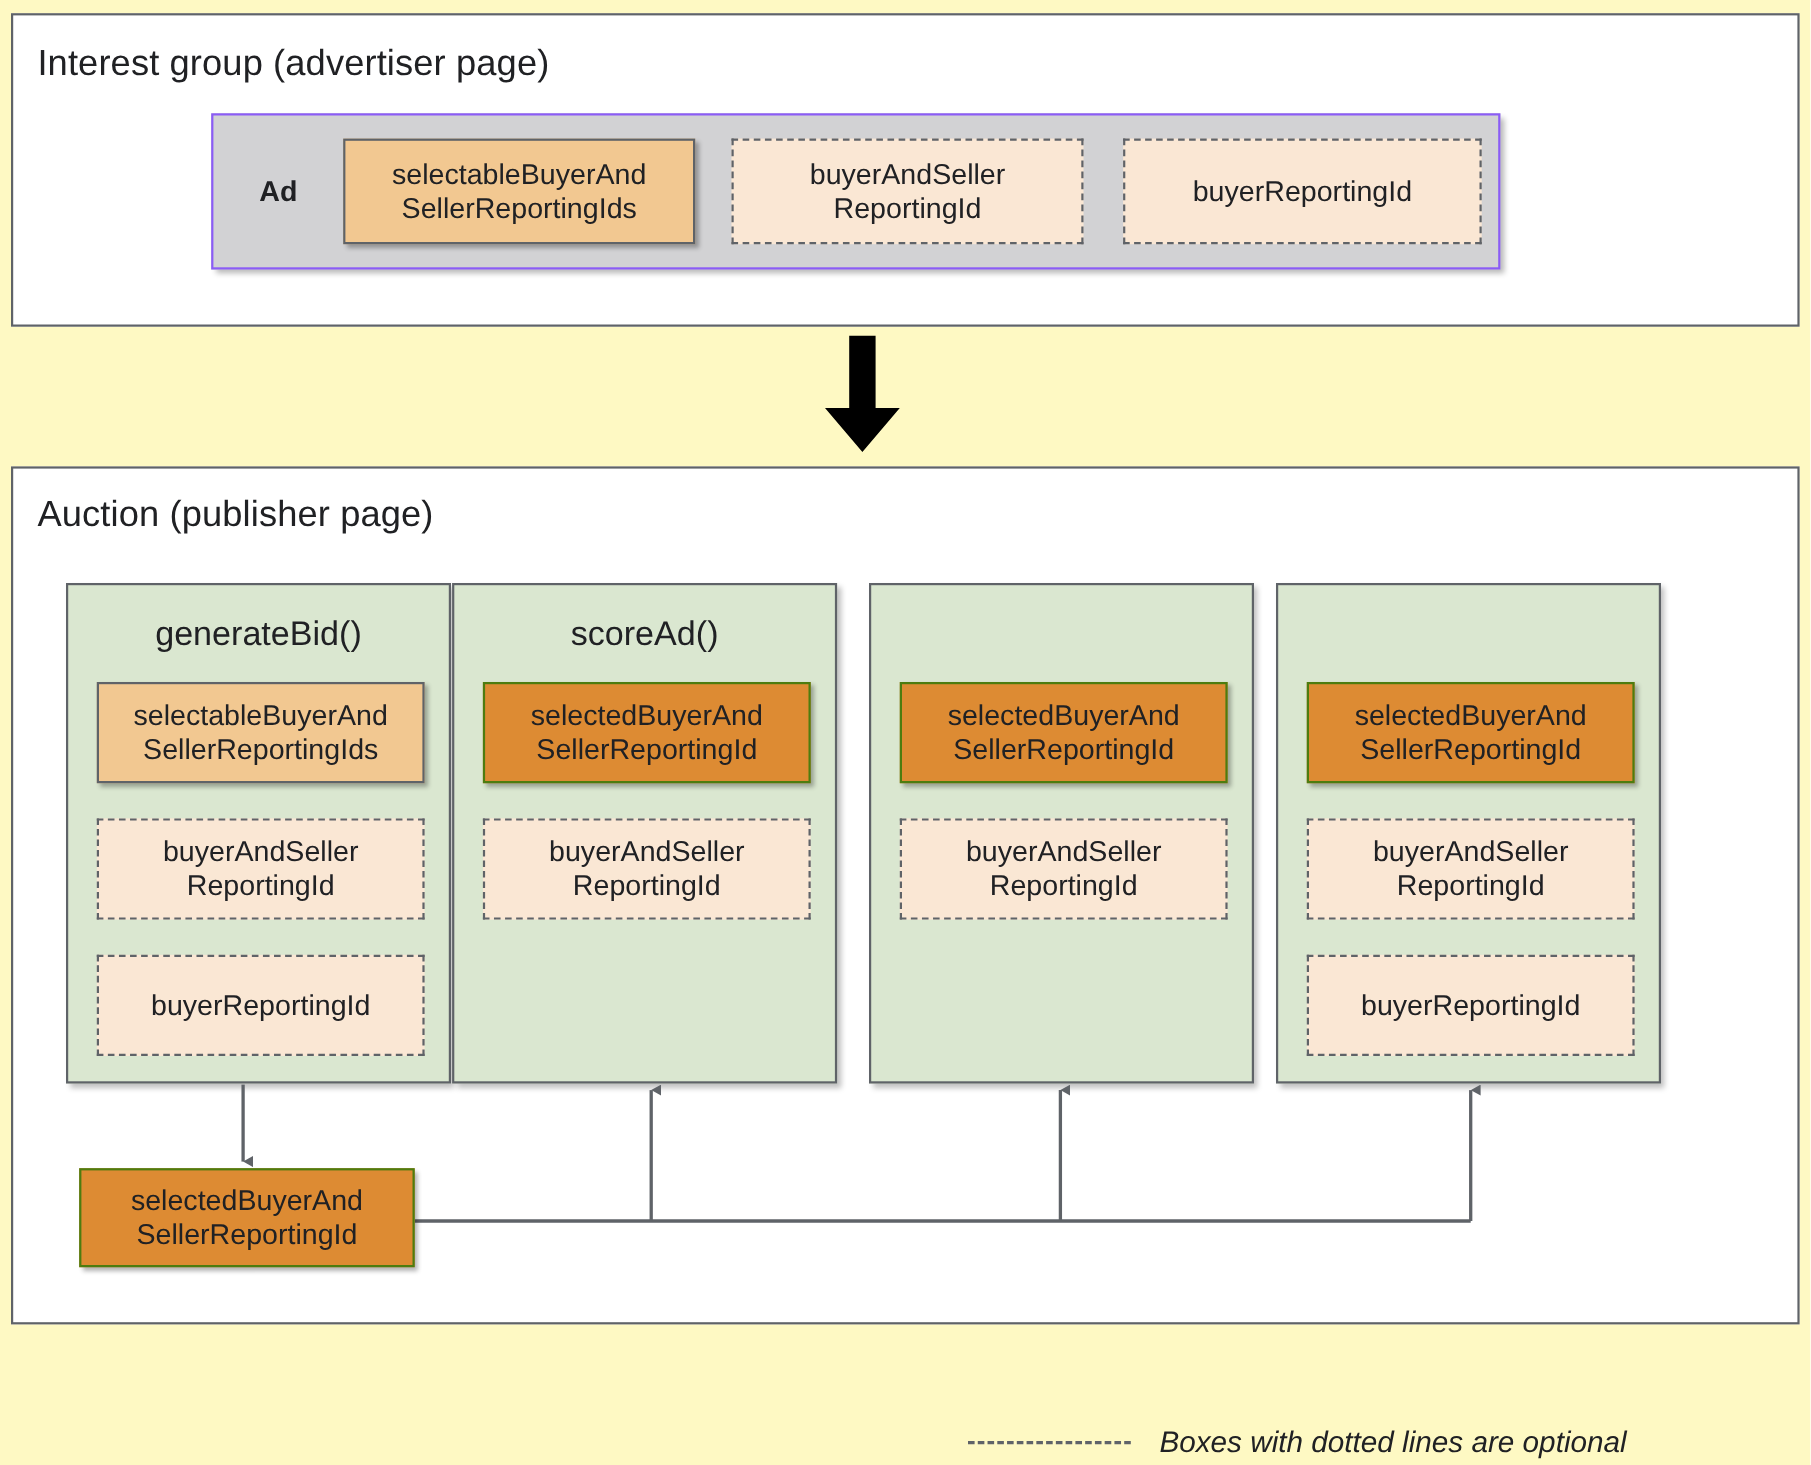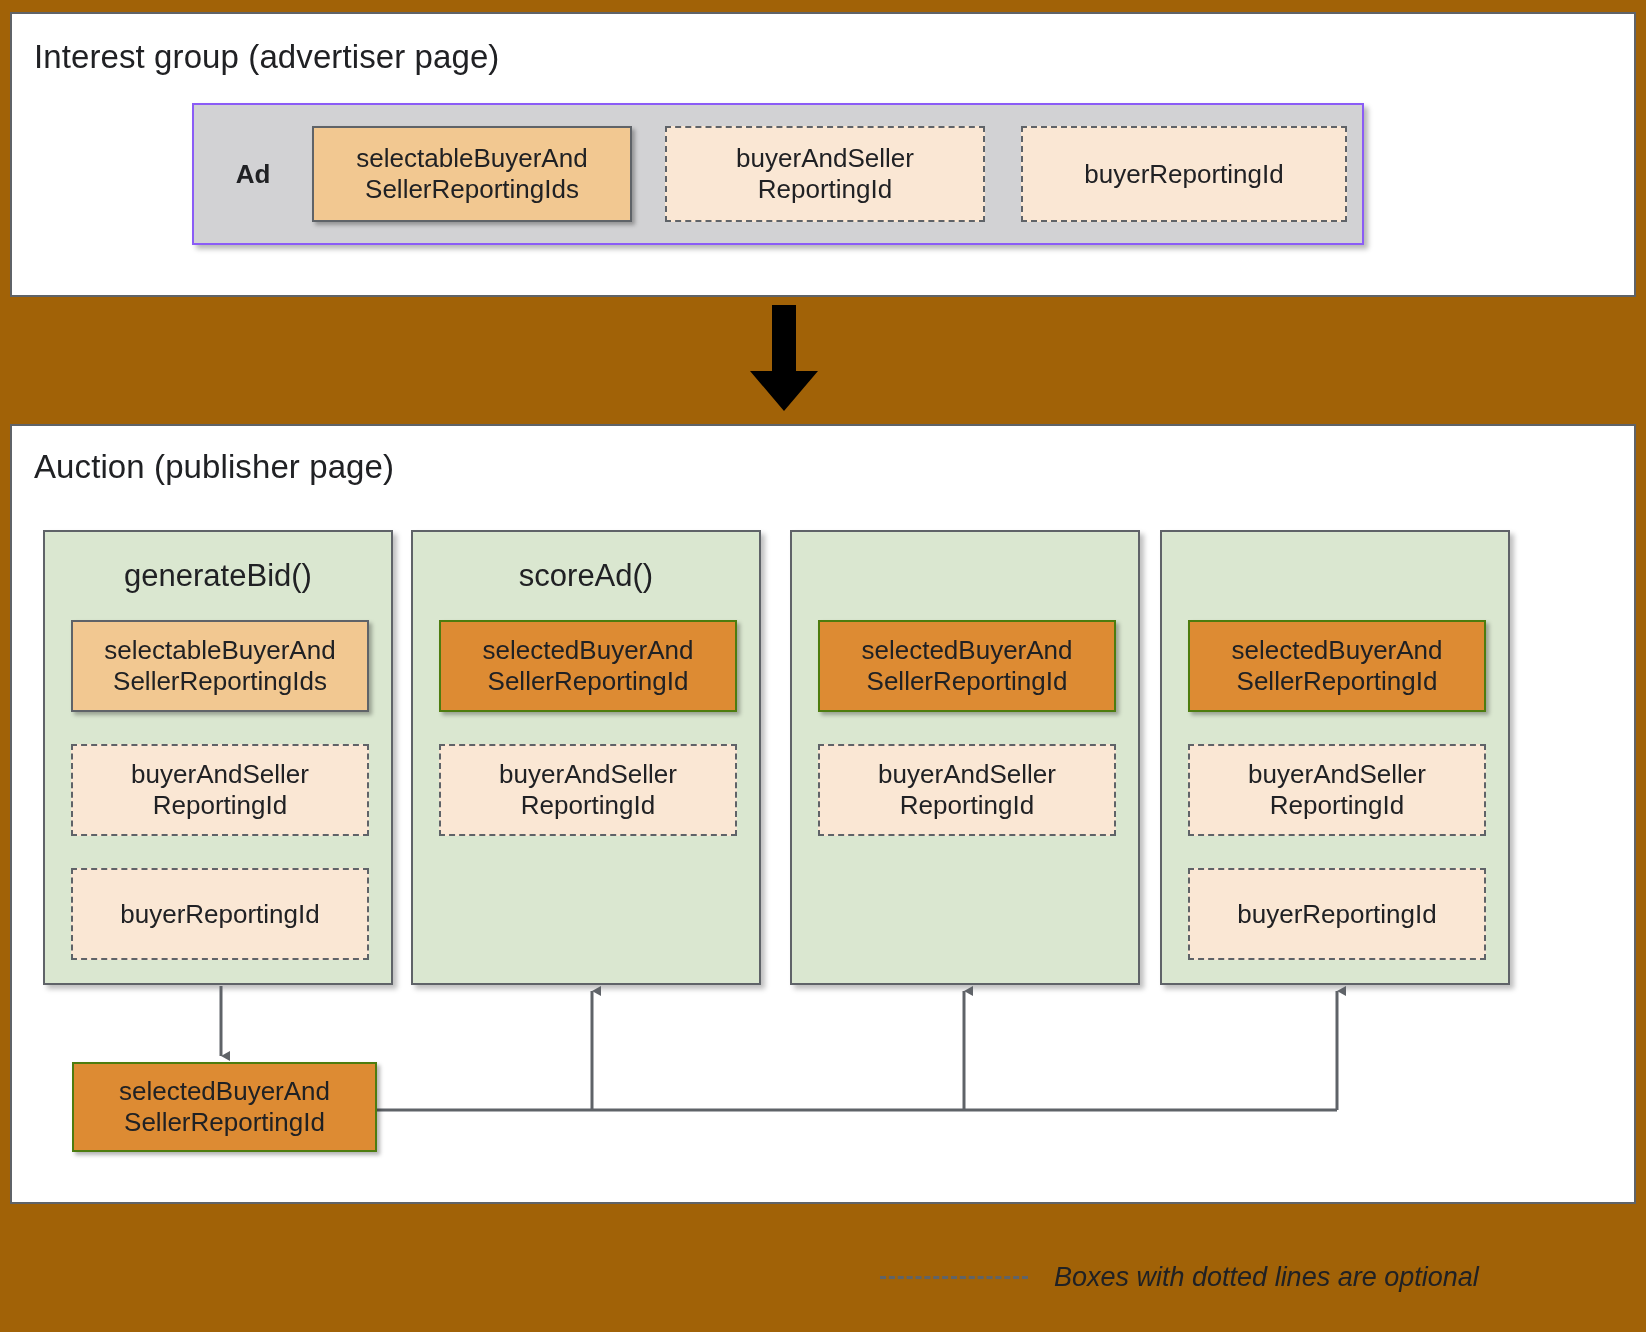--- a/index.html
+++ b/index.html
@@ -8,21 +8,21 @@
     background: #ffffff;
   }
   body {
     font-family: "Liberation Sans", sans-serif;
     -webkit-font-smoothing: antialiased;
   }
   #canvas {
     position: relative;
     width: 1646px;
     height: 1332px;
-    background: #a16207;
+    background: #fef9c3;
     overflow: hidden;
   }
 
   
   .panel {
     position: absolute;
     background: #ffffff;
     border: 2px solid #5f6368;
     box-sizing: border-box;
   }
@@ -107,21 +107,21 @@
   .fn-col {
     position: absolute;
     top: 530px;
     width: 350px;
     height: 455px;
     background: #dae7d0;
     border: 2px solid #5f6368;
     box-sizing: border-box;
     box-shadow: 4px 4px 5px rgba(0,0,0,0.25);
   }
-  #fn-col-0 { left: 43px; }
+  #fn-col-0 { left: 60px; }
   #fn-col-1 { left: 411px; }
   #fn-col-2 { left: 790px; }
   #fn-col-3 { left: 1160px; }
 
   .fn-title {
     position: absolute;
     left: 0;
     top: 26px;
     width: 100%;
     text-align: center;
@@ -154,21 +154,21 @@
     top: 0;
     width: 1646px;
     height: 1332px;
     pointer-events: none;
   }
 
   
   #legend {
     position: absolute;
     left: 880px;
-    top: 1262px;
+    top: 1296px;
     display: flex;
     align-items: center;
     gap: 26px;
   }
   #legend-dash {
     width: 148px;
     height: 0;
     border-top: 3px dashed #5f6368;
   }
   #legend-text {

